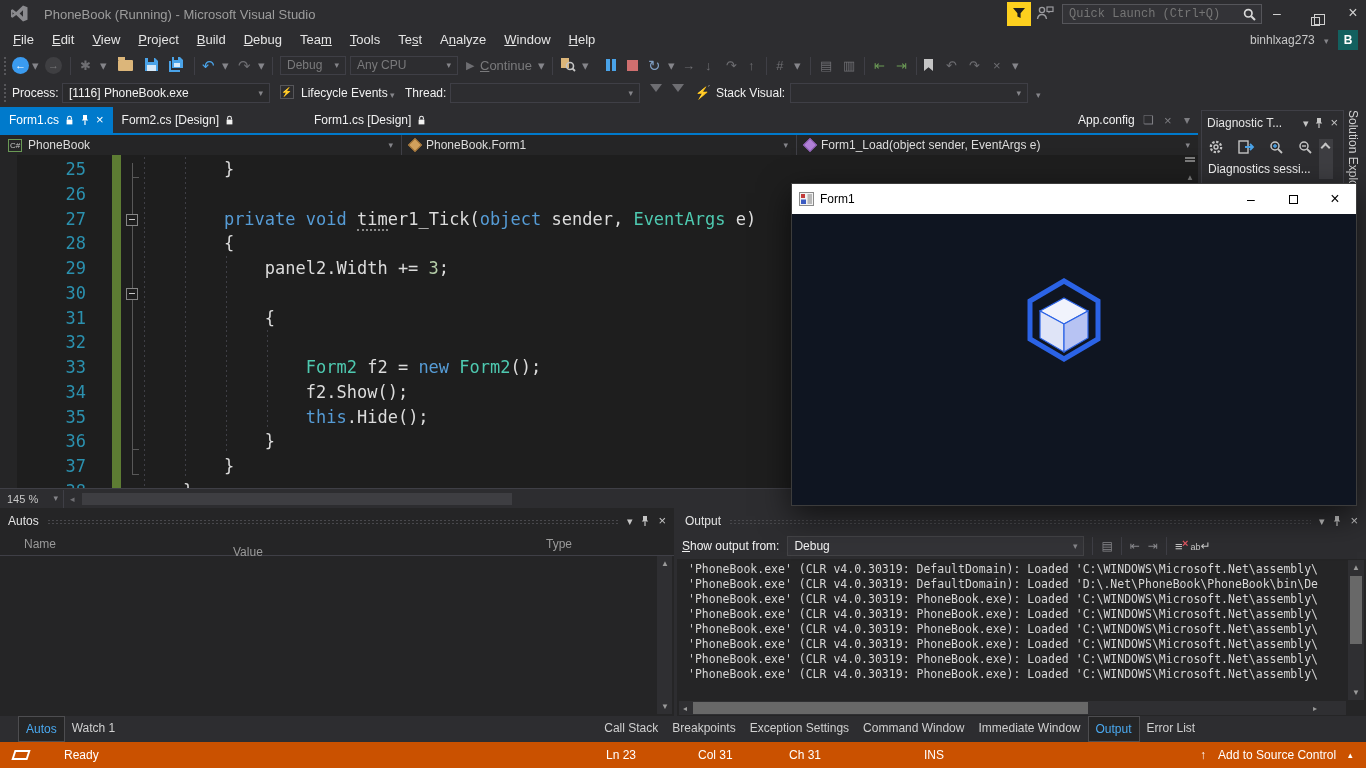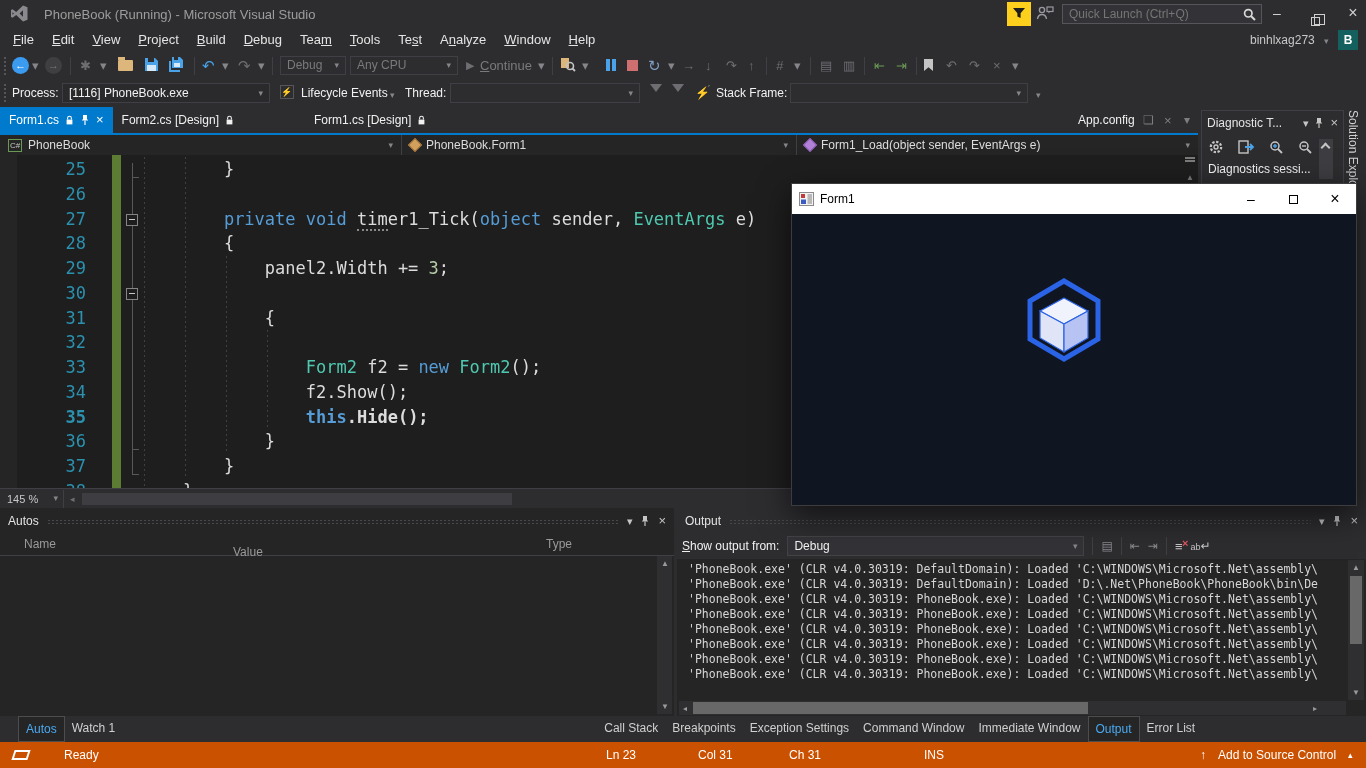--- a/index.html
+++ b/index.html
@@ -10,21 +10,21 @@
 .caret{color:#85858a;font-size:9px;line-height:17px}
 .dim{color:#6e6e72}
 .grip{width:4px;height:20px;top:4px;background-image:radial-gradient(#56565a 1px,transparent 1px);background-size:4px 4px}
 
 
 #titlebar{left:0;top:0;width:1366px;height:28px;background:#2d2d30}
 #app-title{left:44px;top:7px;color:#9d9d9d;font-size:13px}
 #fb-yellow{left:1007px;top:2px;width:24px;height:24px;background:#fdd01e;text-align:center;padding-top:5px}
 #fb-person{left:1036px;top:5px}
 #quick-launch{left:1062px;top:4px;width:200px;height:20px;background:#333337;border:1px solid #55555a;display:flex;align-items:center}
-#quick-launch input{flex:1;background:transparent;border:none;outline:none;color:#c4b5fd;font-size:12px;padding:0 6px;font-family:Liberation Sans, sans-serif}
+#quick-launch input{flex:1;background:transparent;border:none;outline:none;color:#c4b5fd;font-size:12px;padding:0 6px;font-family:Liberation Mono, monospace}
 .winbtn{top:0;width:30px;height:26px;text-align:center;color:#d0d0d0;font-size:14px;line-height:26px}
 .restore-ic{position:relative;display:inline-block;width:9px;height:9px;border:1px solid #d0d0d0;vertical-align:middle}
 .restore-ic::before{content:"";position:absolute;left:2px;top:-4px;width:9px;height:9px;border:1px solid #d0d0d0}
 
 
 #menubar{left:0;top:28px;width:1366px;height:24px}
 #menu-items{display:flex;padding-left:4px}
 .menu-item{padding:4px 9px;color:#e4e4e4;font-size:13px}
 #account-name{left:1250px;top:5px;color:#c8c8c8;font-size:12px}
 #account-caret{left:1324px;top:5px}
@@ -297,21 +297,21 @@
     <span class="dbg-label abs dim" style="left:301px">Lifecycle Events</span>
     <span class="abs caret" style="left:390px;top:8px">▾</span>
     <span class="dbg-label abs dim" style="left:405px">Thread:</span>
     <span class="dbg-combo abs" style="left:450px;width:190px;background:#2d2d30">
         <span></span>
         <span class="caret">▾</span>
       </span>
     <i class="funnel abs" style="left:650px"></i>
     <i class="funnel abs" style="left:672px"></i>
     <span class="abs dim" style="left:695px;top:7px">⚡́</span>
-    <span class="dbg-label abs dim" style="left:716px">Stack Frame:</span>
+    <span class="dbg-label abs dim" style="left:716px">Stack Visual:</span>
     <span class="dbg-combo abs" style="left:790px;width:238px;background:#2d2d30">
         <span></span>
         <span class="caret">▾</span>
       </span>
     <span class="abs caret" style="left:1036px;top:8px">▾</span>
   </div>
 
   <div id="tabrow" class="abs">
     <div id="document-tabs">
         <div class="doc-tab active">
@@ -432,21 +432,21 @@
           <span class="code-text"><span>                </span><span class="tk-t">Form2</span><span class="tk-p"> f2 = </span><span class="tk-k">new</span><span class="tk-p"> </span><span class="tk-t">Form2</span><span class="tk-p">();</span></span>
         </div>
         <div class="code-line" style="top: 224.75px;">
           <span class="line-num">34</span>
           <i class="iguide" style="left: 144px;"></i>
           <i class="iguide" style="left: 185px;"></i>
           <i class="iguide" style="left: 226px;"></i>
           <i class="iguide" style="left: 267px;"></i>
           <span class="code-text"><span>                </span><span class="tk-p">f2.Show();</span></span>
         </div>
-        <div class="code-line" style="top: 249.5px; font-weight: bold;">
+        <div class="code-line" style="top: 249.5px;">
           <span class="line-num">35</span>
           <i class="iguide" style="left: 144px;"></i>
           <i class="iguide" style="left: 185px;"></i>
           <i class="iguide" style="left: 226px;"></i>
           <i class="iguide" style="left: 267px;"></i>
           <span class="code-text"><span>                </span><span class="tk-k">this</span><span class="tk-p">.Hide();</span></span>
         </div>
         <div class="code-line" style="top: 274.25px;">
           <span class="line-num">36</span>
           <i class="iguide" style="left: 144px;"></i>

